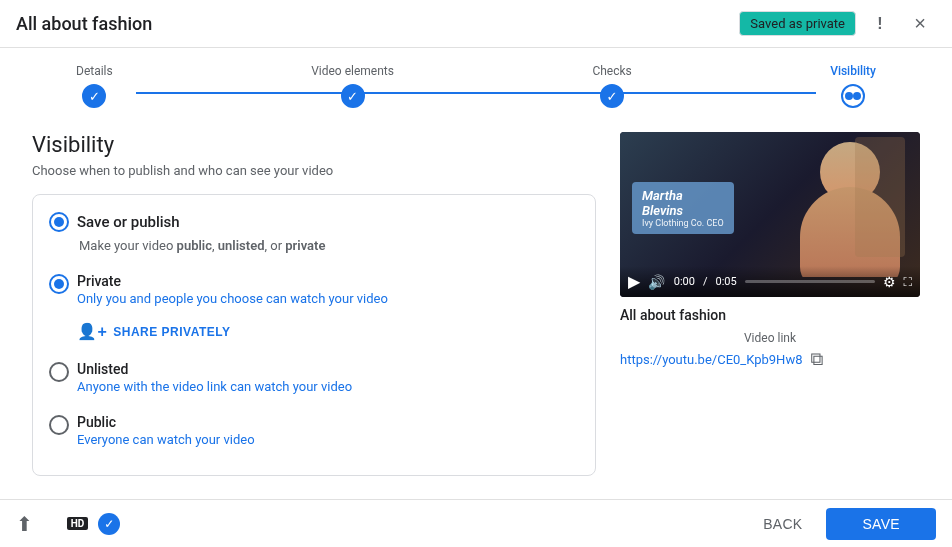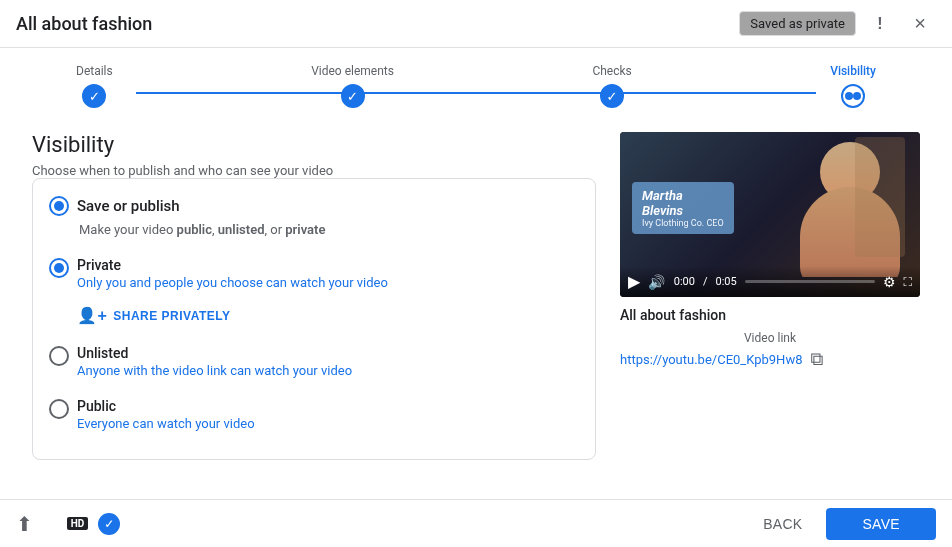--- a/index.html
+++ b/index.html
@@ -18,21 +18,21 @@
       font-size: 18px;
       font-weight: 500;
       color: #202124;
     }
     .header-right {
       display: flex;
       align-items: center;
       gap: 8px;
     }
     .saved-badge {
-      background: #a3a3a3;
+      background: #14b8a6;
       border: 1px solid #dadce0;
       border-radius: 4px;
       padding: 4px 10px;
       font-size: 13px;
       color: #202124;
     }
     .icon-btn {
       background: none;
       border: none;
       cursor: pointer;
@@ -128,20 +128,21 @@
       overflow-y: auto;
     }
     .section-title {
       font-size: 22px;
       font-weight: 400;
       margin-bottom: 6px;
     }
     .section-subtitle {
       font-size: 13px;
       color: #5f6368;
+      margin-bottom: 16px;
     }
     .options-box {
       border: 1px solid #dadce0;
       border-radius: 8px;
       padding: 16px;
     }
     .option-group-title {
       display: flex;
       align-items: center;
       gap: 8px;

